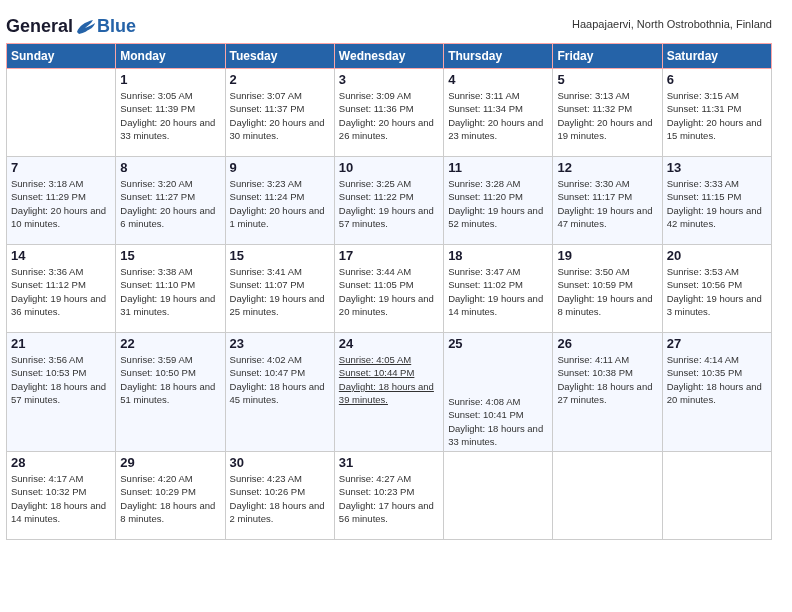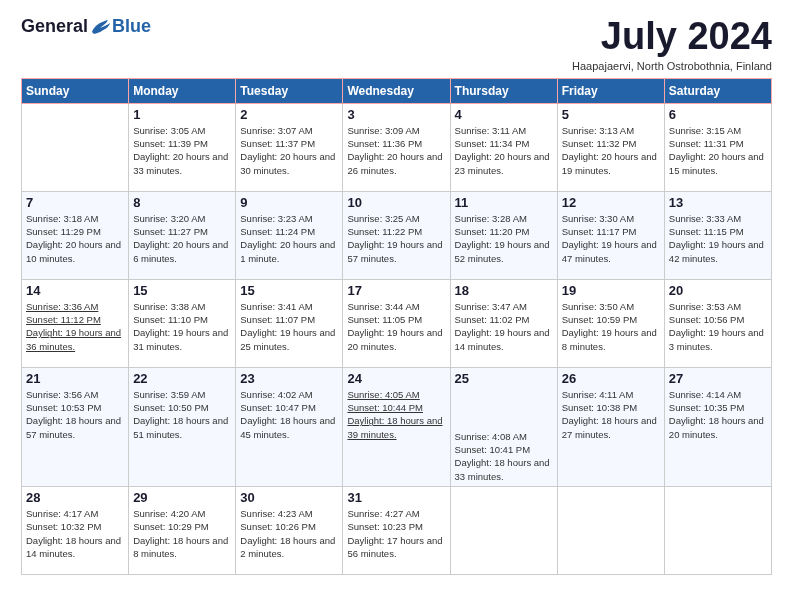--- a/index.html
+++ b/index.html
@@ -7,21 +7,21 @@
       font-family: Arial, sans-serif;
       background: #fff;
       width: 792px;
       height: 612px;
       overflow: hidden;
     }
     .page {
       width: 792px;
       height: 612px;
       background: #fff;
-      padding: 16px 20px 10px 21px;
+      padding: 16px 20px 10px 6px;
     }
     .header {
       display: flex;
       justify-content: space-between;
       align-items: flex-start;
       margin-bottom: 6px;
     }
     .logo {
       display: flex;
       flex-direction: column;
@@ -109,21 +109,20 @@
     <div class="logo">
       <div class="logo-text">
         <span class="logo-general">General</span>
         <svg class="logo-bird" viewBox="0 0 22 18" xmlns="http://www.w3.org/2000/svg">
           <path d="M2 14 C4 8, 10 4, 18 2 C16 6, 12 8, 10 10 C14 8, 18 7, 20 5 C19 9, 15 12, 10 13 C12 12, 14 11, 15 10 C13 13, 9 15, 4 16 Z" fill="#2563a8"></path>
         </svg>
         <span class="logo-blue">Blue</span>
       </div>
     </div>
     <div class="title-area">
-      <div class="month-title">July 2024</div>
       <div class="location-title">Haapajaervi, North Ostrobothnia, Finland</div>
     </div>
   </div>
 
   <table class="calendar-table">
     <thead>
       <tr>
         <th>Sunday</th>
         <th>Monday</th>
         <th>Tuesday</th>
@@ -213,21 +212,21 @@
           <td>
             <div class="day-number">13</div>
             <div class="day-info" style="white-space: pre-line;">Sunrise: 3:33 AM
 Sunset: 11:15 PM
 Daylight: 19 hours and 42 minutes.</div>
           </td>
         </tr>
         <tr>
           <td>
             <div class="day-number">14</div>
-            <div class="day-info" style="white-space: pre-line; text-decoration: underline;">Sunrise: 3:36 AM
+            <div class="day-info" style="white-space: pre-line;">Sunrise: 3:36 AM
 Sunset: 11:12 PM
 Daylight: 19 hours and 36 minutes.</div>
           </td>
           <td>
             <div class="day-number">15</div>
             <div class="day-info" style="white-space: pre-line;">Sunrise: 3:38 AM
 Sunset: 11:10 PM
 Daylight: 19 hours and 31 minutes.</div>
           </td>
           <td>

